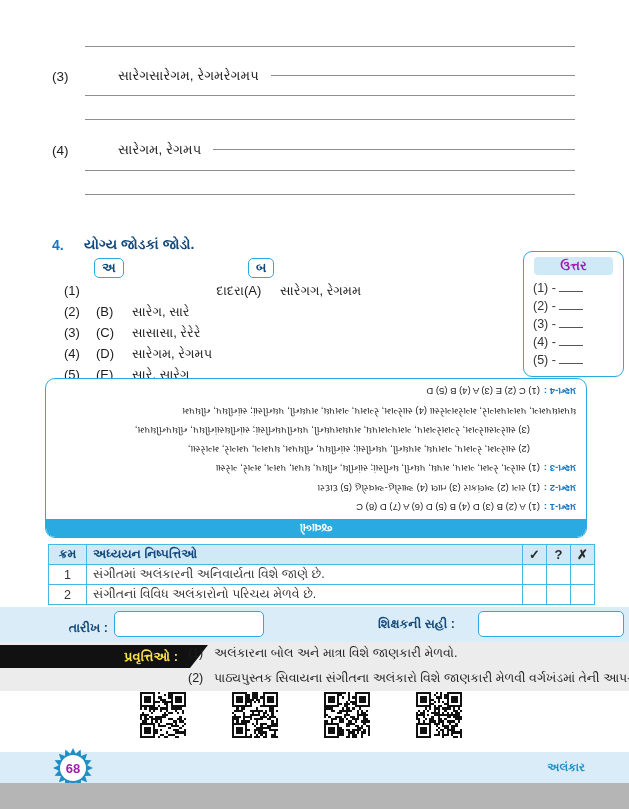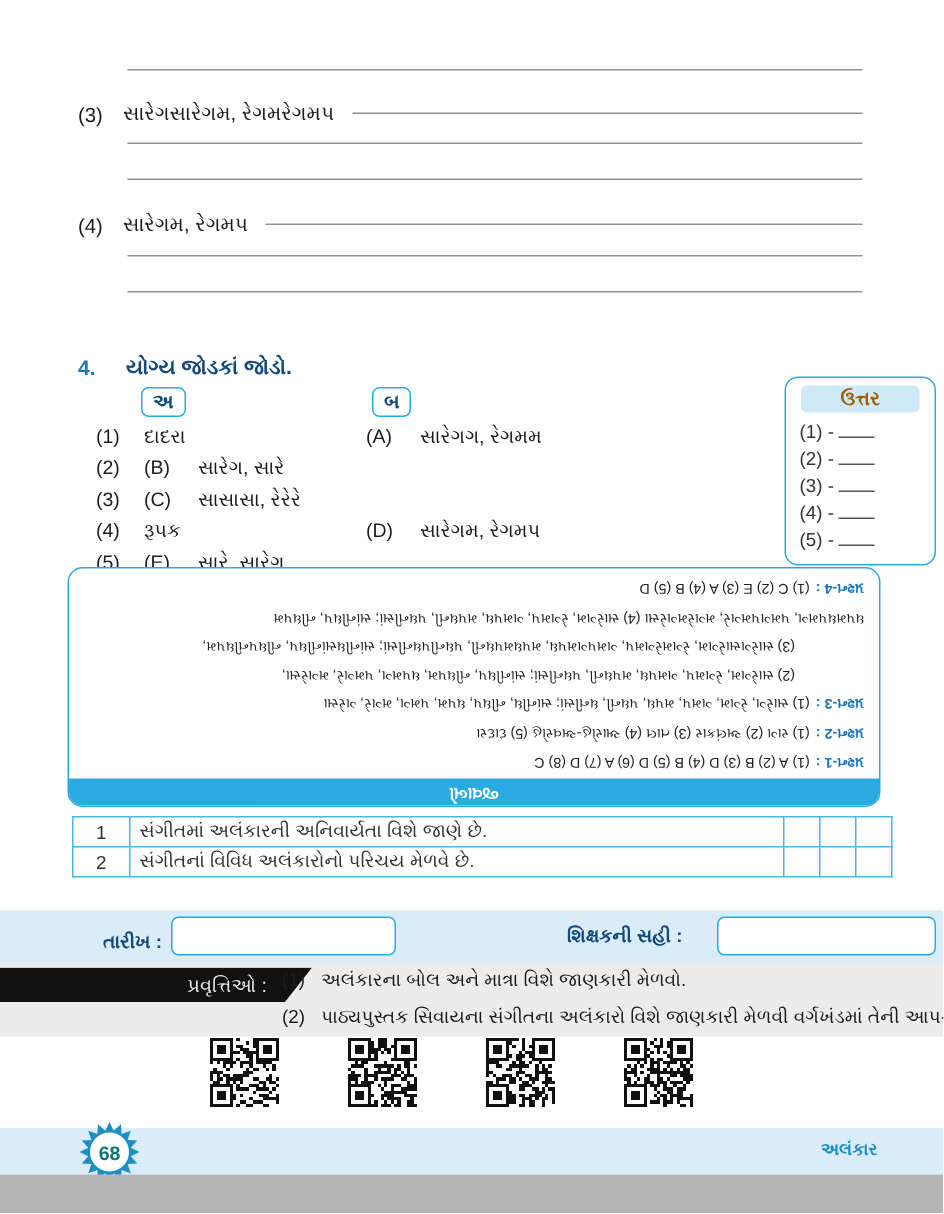--- a/index.html
+++ b/index.html
@@ -4,38 +4,38 @@
 <style>
   html,body{margin:0;padding:0;background:#fff;}
   #page{position:relative;width:629px;height:809px;background:#fff;overflow:hidden;
         font-family:"Liberation Sans",sans-serif;color:#222;}
 
   
   .wline{position:absolute;left:85px;width:490px;border-top:1px solid #909090;}
   .fill-row{position:absolute;left:52px;right:54px;display:flex;align-items:flex-end;
             font-size:13.5px;color:#1c1c1c;height:22px;}
   .f-no{width:30px;flex:none;}
-  .f-text{white-space:nowrap;}
+  .f-text{white-space:nowrap;margin-left:36px;}
   .f-line{flex:1;border-bottom:1px solid #8e8e8e;margin:0 0 8px 12px;}
 
   
   .q-no{position:absolute;left:52px;top:237px;font-weight:bold;font-size:14px;color:#1b75bc;}
   .q-title{position:absolute;left:84px;top:236px;font-weight:bold;font-size:14px;color:#14497b;}
   .chip{position:absolute;border:1.5px solid #29abe2;border-radius:5px;background:#fff;
         padding:1px 7px;font-weight:bold;font-size:13px;color:#14497b;}
   .m-row{position:absolute;left:64px;display:flex;font-size:13px;color:#1c1c1c;white-space:nowrap;}
   .a-no{width:32px;flex:none;}
-  .a-text{width:148px;flex:none;}
+  .a-text{width:148px;flex:none;text-align:right;}
   .b-no{width:36px;flex:none;}
 
   
   .utr-box{position:absolute;left:523px;top:251px;width:99px;height:124px;
            border:1.5px solid #29abe2;border-radius:9px;background:#fff;}
   .utr-head{margin:5px 10px 4px;background:#cfe9f6;border-radius:4px;text-align:center;
-            font-weight:bold;font-size:13px;color:#a16207;padding:1px 0;}
+            font-weight:bold;font-size:13px;color:#a21caf;padding:1px 0;}
   .utr-row{padding-left:9px;font-size:12.5px;color:#333;line-height:18px;white-space:nowrap;}
   .blank{display:inline-block;width:24px;border-bottom:1px solid #555;height:10px;margin-left:3px;}
 
   
   .answers-box{position:absolute;left:45px;top:378px;width:540px;height:158px;
                border:1.5px solid #29abe2;border-radius:10px;background:#fff;overflow:hidden;}
   .answers-rot{width:100%;height:100%;transform:rotate(180deg);}
   .answers-bar{height:18px;background:#29abe2;border-radius:8px 8px 0 0;color:#fff;
                font-weight:bold;font-size:11.5px;text-align:center;line-height:18px;}
   .ans-lines{padding:2px 10px 0;font-size:9.5px;color:#222;}
@@ -55,33 +55,33 @@
   
   .date-band{position:absolute;left:0;top:607px;width:629px;height:35px;background:#d9ecf7;}
   .band-label{position:absolute;font-weight:bold;font-size:12.5px;color:#14497b;}
   .band-input{position:absolute;height:24px;border:1.5px solid #29abe2;border-radius:5px;
               background:#fff;outline:none;padding:0 6px;font-size:13px;}
 
   
   .act-band{position:absolute;left:0;top:642px;width:629px;height:49px;background:#ececec;}
   .act-banner{position:absolute;left:0;top:645px;width:208px;height:23px;background:#111;
               clip-path:polygon(0 0,100% 0,calc(100% - 18px) 100%,0 100%);
-              color:#e5e5e5;font-weight:normal;font-size:13px;line-height:23px;
+              color:#fde047;font-weight:bold;font-size:13px;line-height:23px;
               text-align:right;padding-right:30px;box-sizing:border-box;}
   .act-item{position:absolute;left:188px;display:flex;font-size:12.5px;color:#1c1c1c;white-space:nowrap;}
   .act-no{width:26px;flex:none;}
 
   
   .qr{position:absolute;top:692px;width:46px;height:46px;}
 
   
   .footer-band{position:absolute;left:0;top:752px;width:629px;height:31px;background:#d9ecf7;}
   .badge{position:absolute;left:53px;top:748px;width:40px;height:40px;}
   .badge-num{position:absolute;left:53px;top:748px;width:40px;height:40px;display:flex;
-             align-items:center;justify-content:center;font-weight:bold;font-size:13px;color:#0f766e;}
+             align-items:center;justify-content:center;font-weight:bold;font-size:13px;color:#a21caf;}
   .footer-title{position:absolute;left:102px;top:761px;font-weight:bold;font-size:11px;
                 color:#14497b;white-space:nowrap;}
   .footer-title .dot{color:#29abe2;font-size:9px;}
   .footer-chapter{position:absolute;right:44px;top:761px;font-weight:bold;font-size:11.5px;color:#1e8fc4;}
   .gray-strip{position:absolute;left:0;top:783px;width:629px;height:26px;background:#b5b5b5;}
 </style>
 </head>
 <body>
 
 <div id="page">
@@ -118,21 +118,20 @@
     <span class="b-no">(B)</span>
     <span class="b-text">સારેગ, સારે</span>
   </div>
   <div class="m-row" style="top:325px">
     <span class="a-no">(3)</span>
     <span class="b-no">(C)</span>
     <span class="b-text">સાસાસા, રેરેરે</span>
   </div>
   <div class="m-row" style="top:346px">
     <span class="a-no">(4)</span>
-    <span class="a-text">રૂપક</span>
     <span class="b-no">(D)</span>
     <span class="b-text">સારેગમ, રેગમપ</span>
   </div>
   <div class="m-row" style="top:367px">
     <span class="a-no">(5)</span>
     <span class="b-no">(E)</span>
     <span class="b-text">સારે, સારેગ</span>
   </div>
 
   <div class="utr-box">
@@ -161,20 +160,27 @@
 
   <table class="eval">
     <colgroup>
         <col style="width:38px">
         <col>
         <col style="width:24px">
         <col style="width:24px">
         <col style="width:24px">
       </colgroup>
     <tbody>
+        <tr>
+      <th class="c">ક્રમ</th>
+      <th>અધ્યયન નિષ્પત્તિઓ</th>
+      <th class="c mark">✓</th>
+      <th class="c mark">?</th>
+      <th class="c mark">✗</th>
+    </tr>
     <tr>
       <td class="c">1</td>
       <td>સંગીતમાં અલંકારની અનિવાર્યતા વિશે જાણે છે.</td>
       <td class="c"></td>
       <td class="c"></td>
       <td class="c"></td>
     </tr>
     <tr>
       <td class="c">2</td>
       <td>સંગીતનાં વિવિધ અલંકારોનો પરિચય મેળવે છે.</td>

